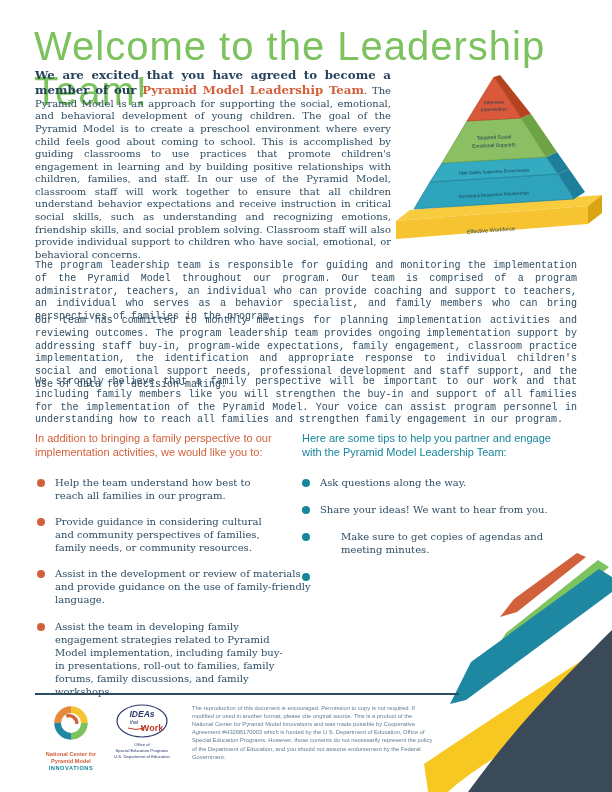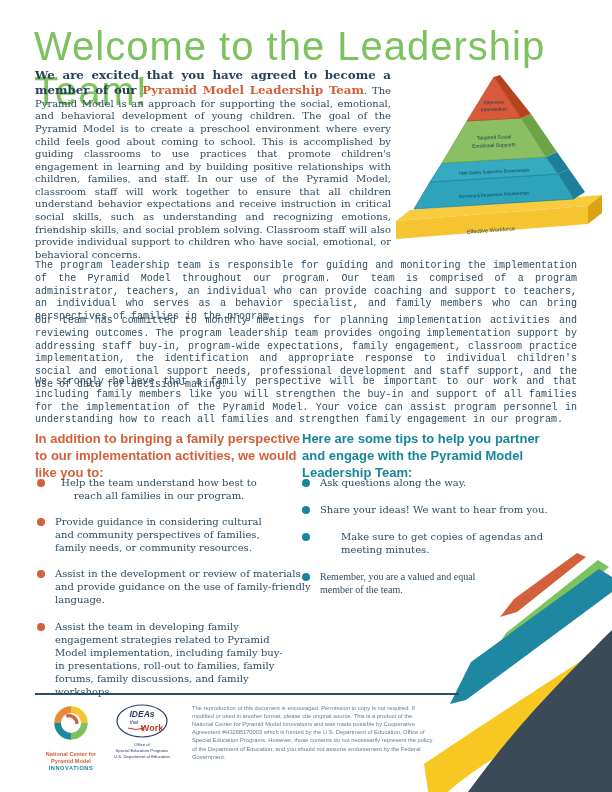--- a/index.html
+++ b/index.html
@@ -11,31 +11,31 @@
          font-weight:400;font-size:40px;letter-spacing:1px;color:#7cc25e;}
   
   .intro{left:35px;top:68px;width:356px;font-size:10px;line-height:1.26;text-align:justify;}
   .lead{font-weight:bold;font-size:11.8px;color:#27435c;}
   .lead-team{font-weight:bold;font-size:11.8px;color:#d2603a;}
   .pyramid-wrap{left:394px;top:72px;width:212px;height:184px;}
   
   .para{left:35px;width:542px;font-size:10px;line-height:1.28;text-align:justify;font-family:Liberation Mono, monospace;}
   #para2{top:260px;} #para3{top:315px;} #para4{top:376px;}
   
-  .col-head{font-family:"Liberation Sans",sans-serif;font-weight:bold;font-size:13px;line-height:1.3;}
+  .col-head{font-family:"Liberation Sans",sans-serif;font-weight:normal;font-size:11px;line-height:1.3;}
   #left-head{left:35px;top:431px;width:280px;color:#d2603a;}
   #right-head{left:302px;top:431px;width:264px;color:#16869c;}
   .col-list{font-size:10px;line-height:1.3;}
   #left-list{left:35px;top:476px;width:278px;}
   #right-list{left:300px;top:476px;width:268px;}
   .item{display:flex;align-items:flex-start;margin-bottom:13px;}
   .dot{width:8px;height:8px;border-radius:50%;margin:3px 10px 0 2px;flex:none;}
   .left-col .dot{background:#d2603a;}
   .right-col .dot{background:#16869c;}
-  #left-list .item:nth-child(1) .itxt{max-width:208px;text-align:center;}
+  #left-list .item:nth-child(1) .itxt{max-width:208px;}
   #left-list .item:nth-child(2) .itxt{max-width:218px;}
   #left-list .item:nth-child(2){}
   #left-list .item:nth-child(3) .itxt{max-width:258px;}
   #left-list .item:nth-child(3){margin-bottom:14px;}
   #left-list .item:nth-child(4) .itxt{max-width:232px;}
   #right-list .item:nth-child(1) .itxt{max-width:240px;}
   #right-list .item:nth-child(1){margin-bottom:14px;}
   #right-list .item:nth-child(2){margin-bottom:14px;}
   #right-list .item:nth-child(3){margin-bottom:14px;gap:21px;}
   #right-list .item:nth-child(4) .itxt{max-width:172px;}
@@ -126,21 +126,20 @@
   <div class="item">
       <span class="dot"></span>
       <span class="itxt">Share your ideas! We want to hear from you.</span>
     </div>
   <div class="item">
       <span class="dot"></span>
       <span class="itxt">Make sure to get copies of agendas and meeting minutes.</span>
     </div>
   <div class="item">
       <span class="dot"></span>
-      <span class="itxt">Remember, you are a valued and equal member of the team.</span>
     </div>
 </div>
 
 <div class="abs stripes">
 <svg width="200" height="240" viewBox="412 552 200 240">
   <polygon points="500,617 514,599 577,553 586,557 517,612" fill="#d2603a"></polygon>
   <polygon points="490,658 506,633 598,560 609,567 503,655" fill="#7cc25e"></polygon>
   <polygon points="450,704 471,662 599,569 612,577 612,592 466,700" fill="#1e87a2"></polygon>
   <path d="M424,764 C470,733 545,684 612,641 L612,688 C540,732 480,762 448,792 L428,792 C427,782 425,772 424,764 Z" fill="#f8c822"></path>
   <path d="M468,792 C520,720 570,672 612,630 L612,792 Z" fill="#3b4a58"></path>

